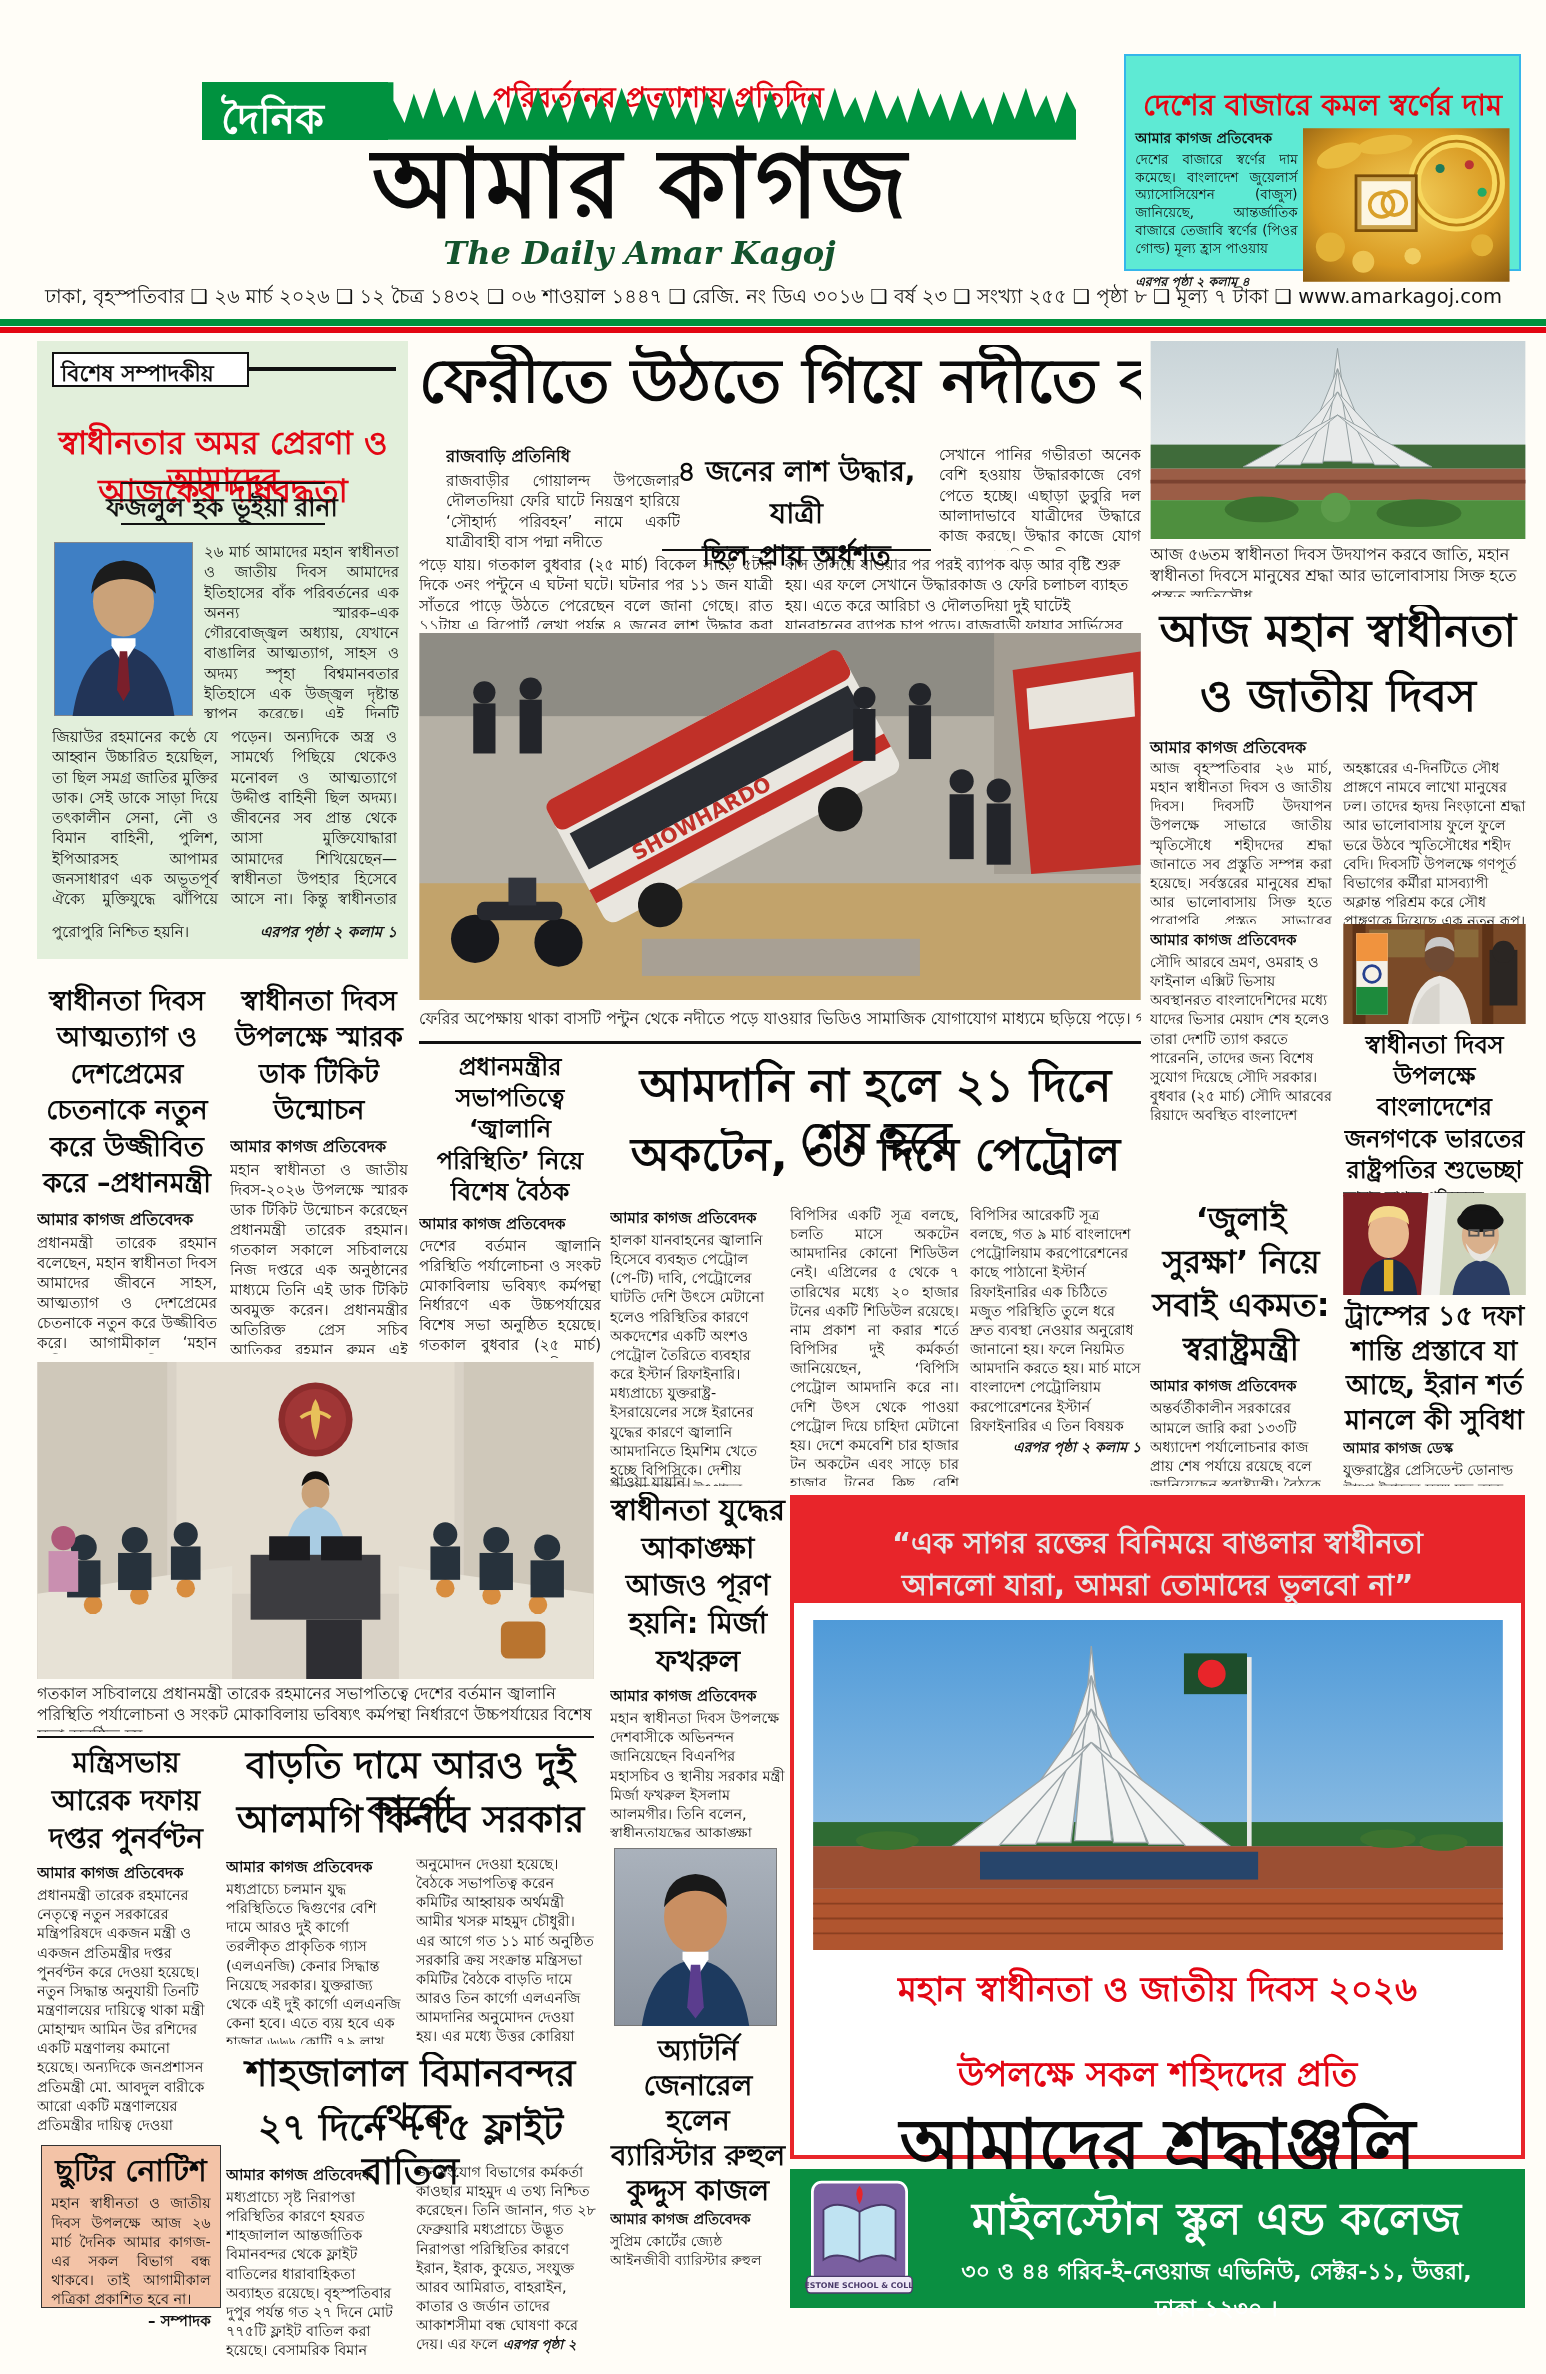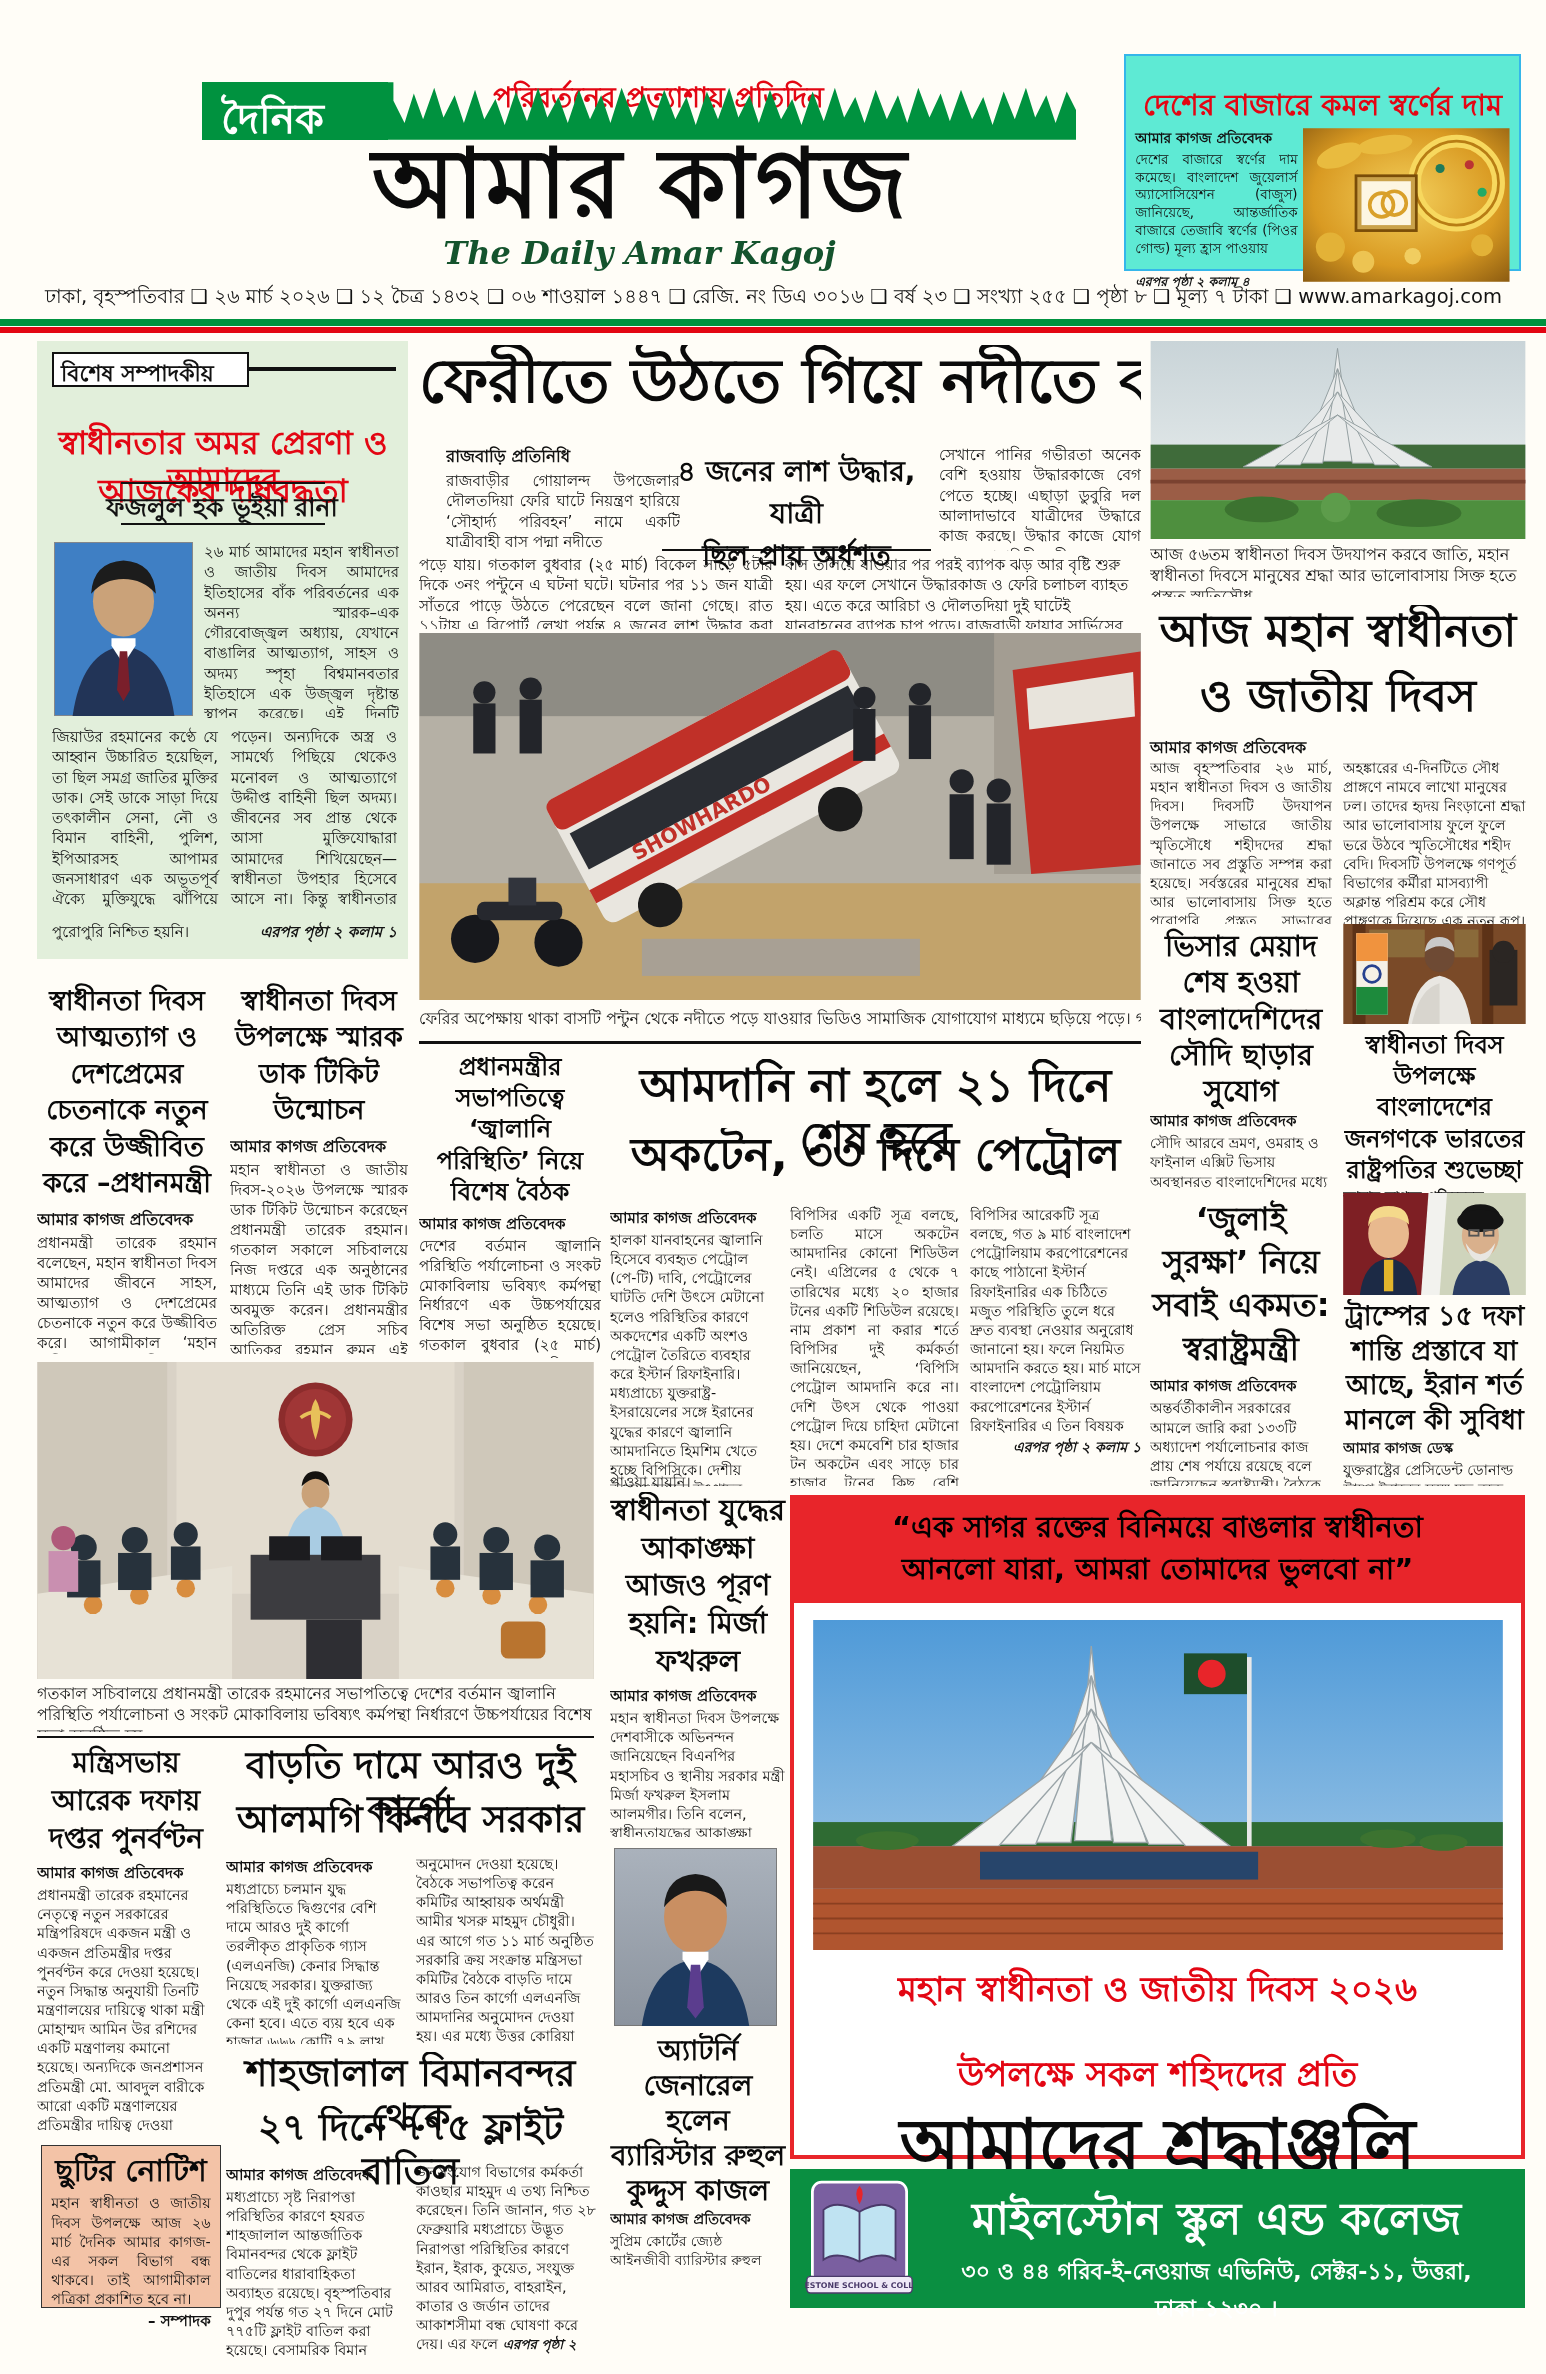--- a/index.html
+++ b/index.html
@@ -218,21 +218,20 @@
   <div class="abs hl ctr" style="left:1150px;top:605px;width:376px;font-size:44px;">আজ মহান স্বাধীনতা</div>
   <div class="abs hl ctr" style="left:1150px;top:670px;width:376px;font-size:44px;">ও জাতীয় দিবস</div>
   <div class="abs byline" style="left:1150px;top:735px;width:278px;font-size:16px;">আমার কাগজ প্রতিবেদক</div>
   <div class="abs just body-txt" style="left:1150px;top:759px;width:182px;height:165px;font-size:14.4px;">আজ বৃহস্পতিবার ২৬ মার্চ, মহান স্বাধীনতা দিবস ও জাতীয় দিবস। দিবসটি উদযাপন উপলক্ষে সাভারে জাতীয় স্মৃতিসৌধে শহীদদের শ্রদ্ধা জানাতে সব প্রস্তুতি সম্পন্ন করা হয়েছে। সর্বস্তরের মানুষের শ্রদ্ধা আর ভালোবাসায় সিক্ত হতে পুরোপুরি প্রস্তুত সাভারের জাতীয় স্মৃতিসৌধ। জাতির গৌরব আর</div>
   <div class="abs" style="left:1343px;top:759px;width:183px;height:165px;overflow:hidden;">
     <span class="just body-txt" style="font-size:14.4px;">অহঙ্কারের এ-দিনটিতে সৌধ প্রাঙ্গণে নামবে লাখো মানুষের ঢল। তাদের হৃদয় নিংড়ানো শ্রদ্ধা আর ভালোবাসায় ফুলে ফুলে ভরে উঠবে স্মৃতিসৌধের শহীদ বেদি। দিবসটি উপলক্ষে গণপূর্ত বিভাগের কর্মীরা মাসব্যাপী অক্লান্ত পরিশ্রম করে সৌধ প্রাঙ্গণকে দিয়েছে এক নতুন রূপ। নানা রঙের বাহারি ফুলের চাদরে ঢেকে ফেলা হয়েছে</span>
     
   </div>
 
   <div class="abs" style="left:1150px;top:928px;width:182px;height:262px;overflow:hidden;">
-    <div class="hl ctr" style="font-size:29px;line-height:1.25;">ভিসার মেয়াদ শেষ হওয়া বাংলাদেশিদের সৌদি ছাড়ার সুযোগ</div>
     <div class="byline" style="font-size:15px;">আমার কাগজ প্রতিবেদক</div>
     <span class="just body-txt" style="font-size:14.4px;">সৌদি আরবে ভ্রমণ, ওমরাহ ও ফাইনাল এক্সিট ভিসায় অবস্থানরত বাংলাদেশিদের মধ্যে যাদের ভিসার মেয়াদ শেষ হলেও তারা দেশটি ত্যাগ করতে পারেননি, তাদের জন্য বিশেষ সুযোগ দিয়েছে সৌদি সরকার। বুধবার (২৫ মার্চ) সৌদি আরবের রিয়াদে অবস্থিত বাংলাদেশ</span>
     
   </div>
 
   <svg class="abs" style="left:1343px;top:924px;" width="183" height="100" viewBox="0 0 197 108">
     <rect width="197" height="108" fill="#7a4a28"></rect>
     <g>
       <rect x="10" y="0" width="14" height="108" fill="#5d3217"></rect>
         <rect x="150" y="0" width="12" height="108" fill="#5d3217"></rect>
@@ -400,21 +399,21 @@
     <path d="M83,126 L93,126 L97,172 L88,184 L79,172 Z" fill="#5b3d8e"></path>
   </svg>
   <div class="abs" style="left:610px;top:2033px;width:176px;height:232px;overflow:hidden;">
     <div class="hl ctr" style="font-size:28px;line-height:1.25;">অ্যাটর্নি জেনারেল হলেন ব্যারিস্টার রুহুল কুদ্দুস কাজল</div>
     <div class="byline" style="font-size:14.4px;">আমার কাগজ প্রতিবেদক</div>
     <span class="just body-txt" style="font-size:14px;">সুপ্রিম কোর্টের জ্যেষ্ঠ আইনজীবী ব্যারিস্টার রুহুল কুদ্দুস কাজলকে দেশের ১৮তম অ্যাটর্নি জেনারেল হিসেবে নিয়োগ দিয়েছে সরকার। গতকাল আইন মন্ত্রণালয় থেকে এ তথ্য জানানো হয়েছে। পদত্যাগ করা অ্যাটর্নি জেনারেল আসাদুজ্জামানের স্থলাভিষিক্ত হলেন ব্যারিস্টার রুহুল কুদ্দুস</span>
     
   </div>
 
   <div class="abs" style="left:790px;top:1495px;width:735px;height:664px;">
-    <div style="width:100%;height:104px;background:#e8252a;color:#000000;font-weight:bold;text-align:center;box-sizing:border-box;padding-top:11px;">
+    <div style="width:100%;height:104px;background:#e8252a;color:#e5e5e5;font-weight:bold;text-align:center;box-sizing:border-box;padding-top:27px;">
       <div style="font-size:29px;line-height:1.45;">“এক সাগর রক্তের বিনিময়ে বাঙলার স্বাধীনতা</div>
       <div style="font-size:29px;line-height:1.45;">আনলো যারা, আমরা তোমাদের ভুলবো না”</div>
     </div>
     <div style="width:100%;height:560px;background:#fff;border:4.6px solid #e8252a;box-sizing:border-box;text-align:center;">
       <svg width="690" height="330" viewBox="0 0 744 356" style="margin:16.7px auto 0;">
         <defs>
             <linearGradient id="sky2" x1="0" y1="0" x2="0" y2="1">
               <stop offset="0%" stop-color="#4f9ad8"></stop>
               <stop offset="100%" stop-color="#a8cce8"></stop>
             </linearGradient>

